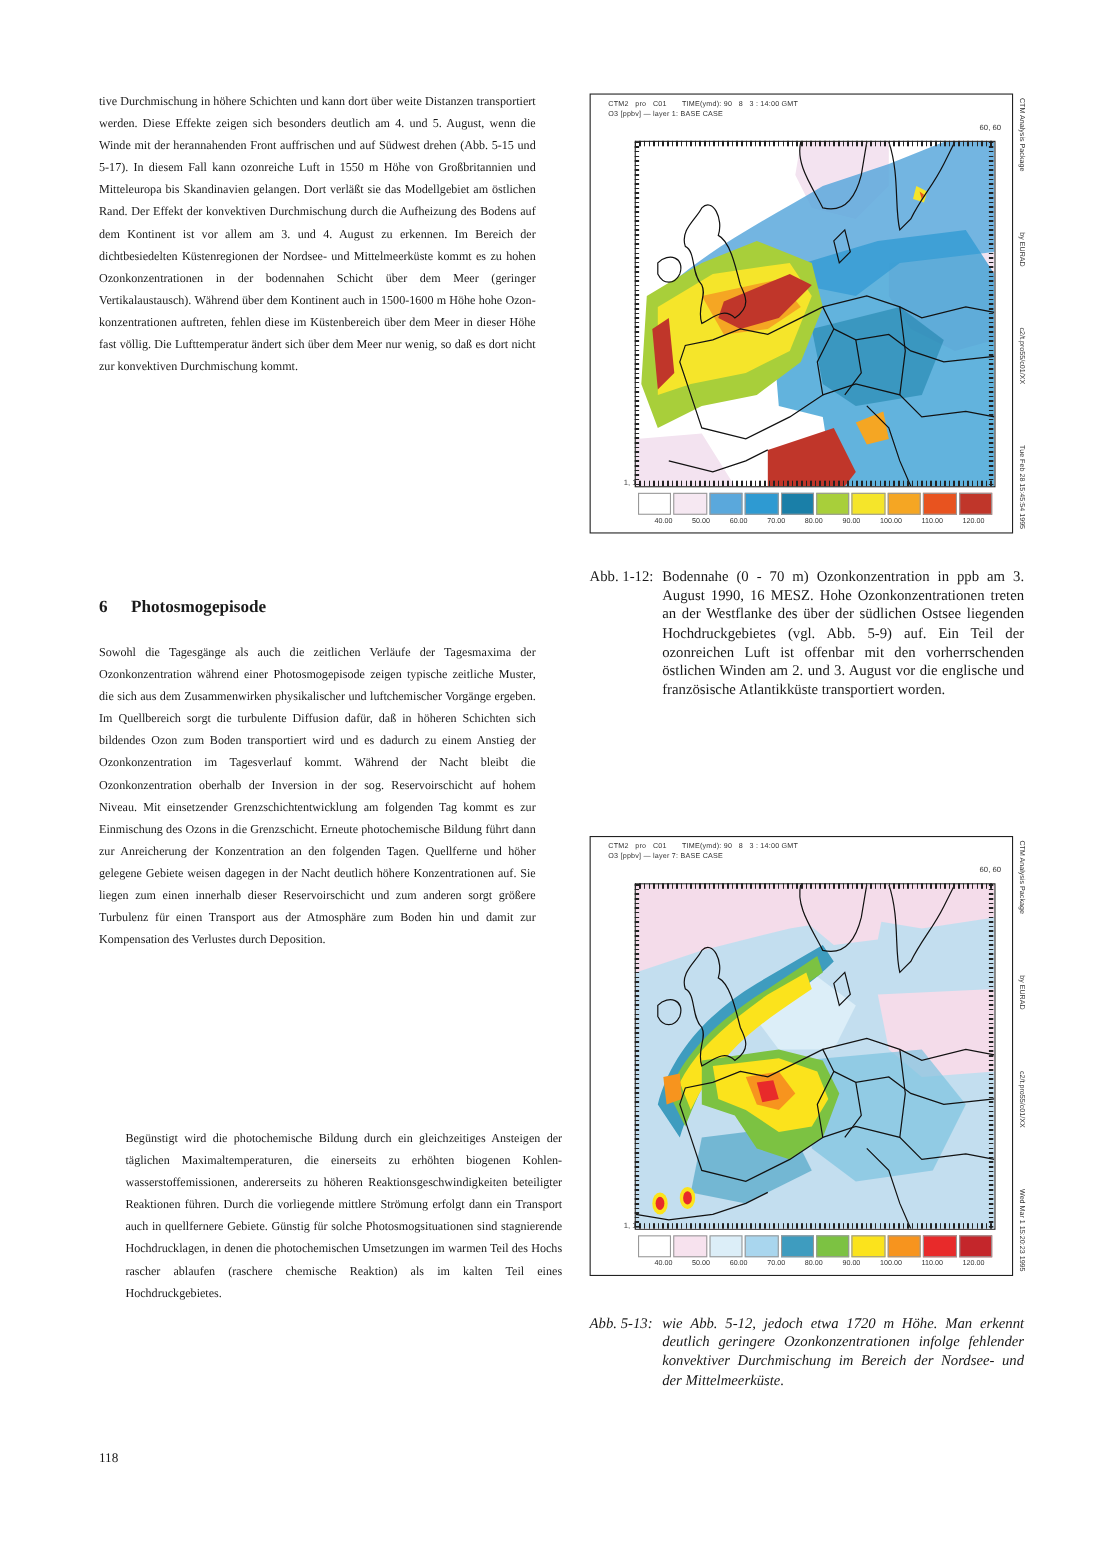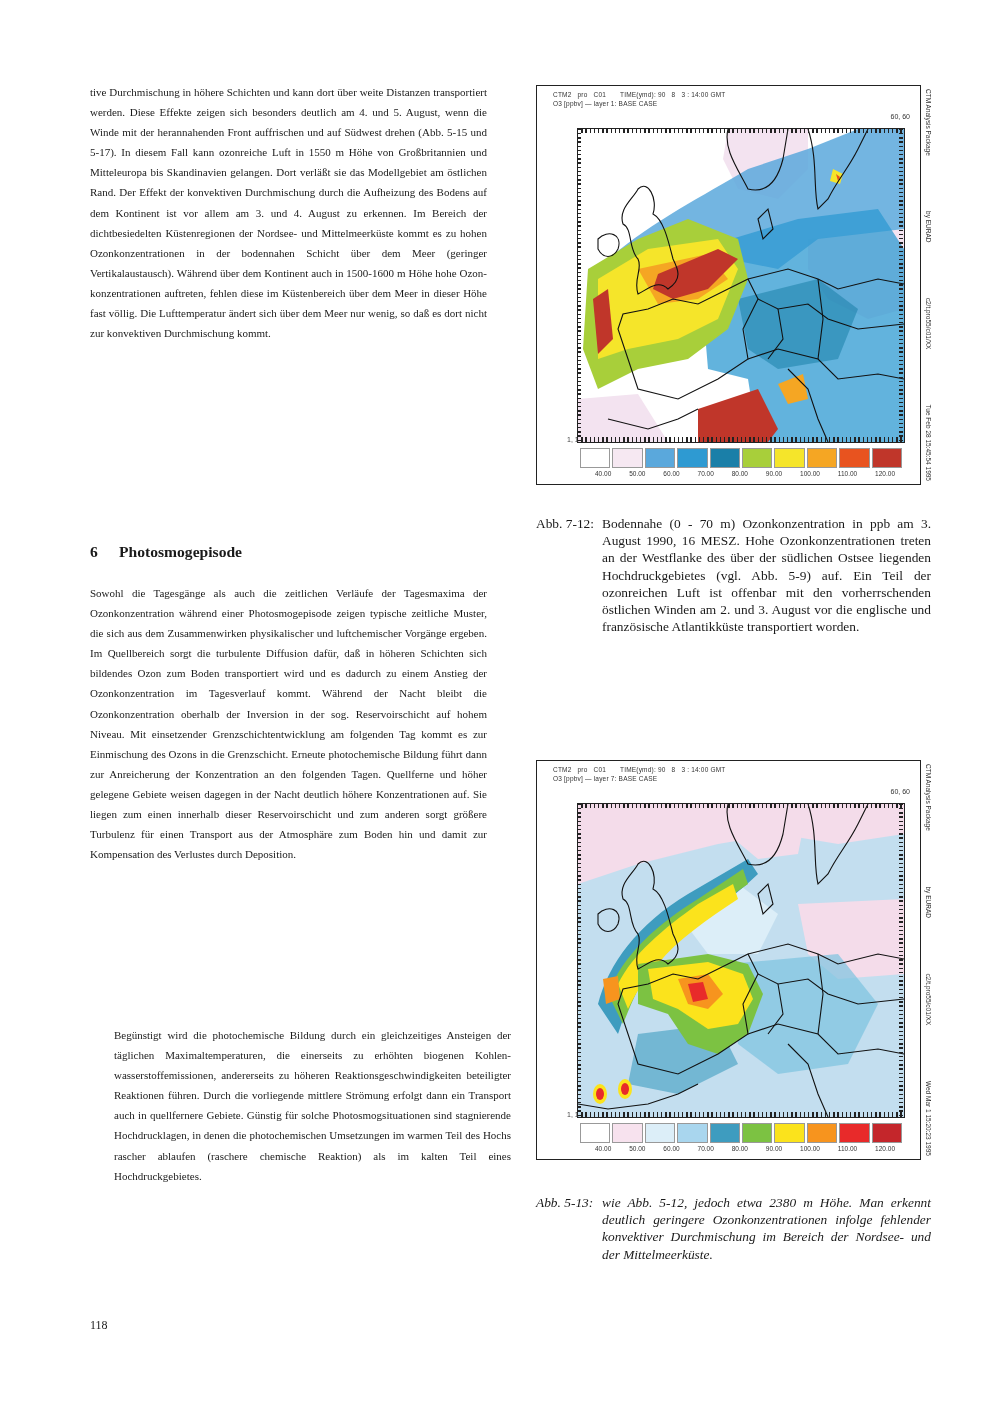--- a/index.html
+++ b/index.html
@@ -134,21 +134,21 @@
     <span>
       <i style="font-style:normal">CTM Analysis Package</i>
       <i style="font-style:normal">by EURAD</i>
       <i style="font-style:normal">c2/t.pro55/c01/XX</i>
       <i style="font-style:normal">Tue Feb 28 15:45:54 1995</i>
     </span>
   </div>
 </div>
 
 <div class="caption cap1">
-  <span class="lab">Abb. 7-12:</span>
+  <span class="lab">Abb. 1-12:</span>
   <div class="txt">Bodennahe (0 - 70 m) Ozonkonzentration in ppb am 3. August 1990, 16 MESZ. Hohe Ozonkonzentratio­nen treten an der Westflanke des über der südlichen Ostsee liegenden Hochdruckgebietes (vgl. Abb. 5-9) auf. Ein Teil der ozonreichen Luft ist offenbar mit den vorherrschenden östlichen Winden am 2. und 3. Au­gust vor die englische und französische Atlantikküste transportiert worden.</div>
 </div>
 
 <div class="figure fig2">
   <div class="frame">
     <div class="hdr"><span>CTM2   pro   C01       TIME(ymd): 90   8   3 : 14:00 GMT</span>
 <span>O3 [ppbv] — layer 7: BASE CASE</span></div>
     <div class="coord">60, 60</div>
     <div class="mapbox">
       <svg width="326" height="313" viewBox="0 0 326 313">
@@ -227,14 +227,14 @@
       <i style="font-style:normal">CTM Analysis Package</i>
       <i style="font-style:normal">by EURAD</i>
       <i style="font-style:normal">c2/t.pro55/c01/XX</i>
       <i style="font-style:normal">Wed Mar 1 15:20:23 1995</i>
     </span>
   </div>
 </div>
 
 <div class="caption cap2">
   <span class="lab">Abb. 5-13:</span>
-  <div class="txt">wie Abb. 5-12, jedoch etwa 2380 m Höhe. Man erkennt deutlich geringere Ozonkonzentrationen infolge feh­lender konvektiver Durchmischung im Bereich der Nordsee- und der Mittelmeerküste.</div>
+  <div class="txt">wie Abb. 5-12, jedoch etwa 1720 m Höhe. Man erkennt deutlich geringere Ozonkonzentrationen infolge feh­lender konvektiver Durchmischung im Bereich der Nordsee- und der Mittelmeerküste.</div>
 </div>
 
 </body></html>

